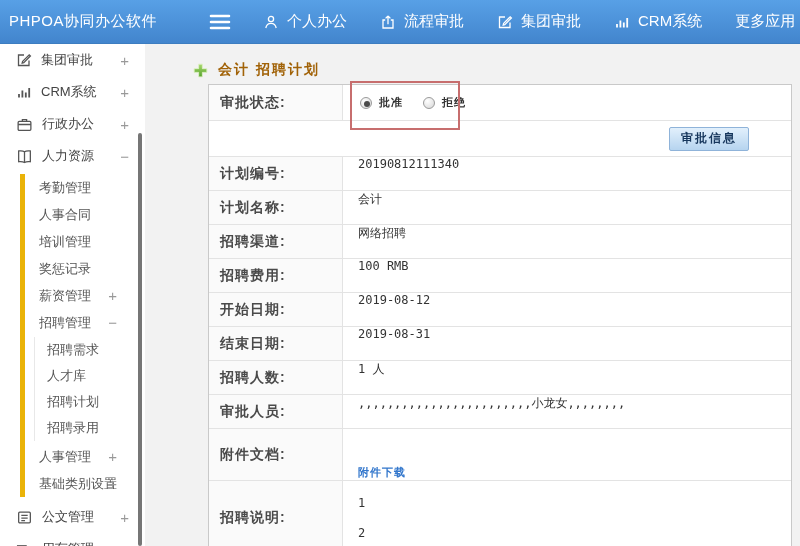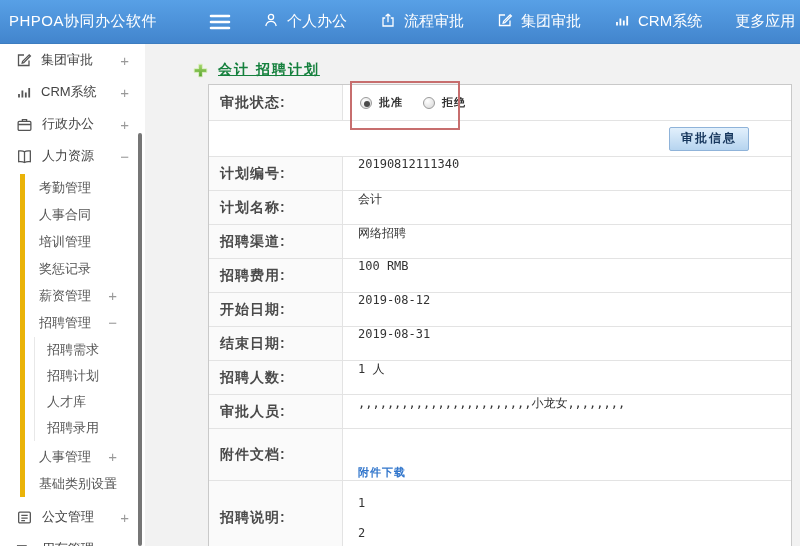--- a/index.html
+++ b/index.html
@@ -18,21 +18,21 @@
   .topbar{
     position:absolute;top:0;left:0;width:800px;height:44px;z-index:20;
     background:linear-gradient(var(--header-blue-top),var(--header-blue-bottom));
     border-bottom:1px solid #3d7dc0;
     display:flex;align-items:center;color:#fff;
   }
   .logo{font-size:15px;padding-left:9px;white-space:nowrap;letter-spacing:.5px;}
   .hamburger{margin-left:52px;display:flex;align-items:center;cursor:pointer;}
   .hamburger svg{display:block;}
   .topnav{display:flex;align-items:center;margin-left:32px;gap:33px;}
-  .nav-item{display:flex;align-items:flex-start;gap:8px;font-size:15px;cursor:pointer;white-space:nowrap;}
+  .nav-item{display:flex;align-items:center;gap:8px;font-size:15px;cursor:pointer;white-space:nowrap;}
   .nav-item .icon{display:flex;align-items:center;}
   .icon svg{display:block;}
   
   .sidebar{
     position:absolute;top:44px;left:0;width:145px;height:502px;
     background:#ffffff;overflow:hidden;z-index:10;
   }
   .sb-thumb{position:absolute;right:3px;top:89px;width:4px;height:413px;background:#767676;border-radius:2px;}
   .sb-item{display:flex;align-items:center;position:relative;color:#444;cursor:pointer;}
   .sb-item .icon{color:#555;margin-right:9px;display:flex;}
@@ -41,21 +41,21 @@
   .sub2{margin:2px 0 4px 20px;border-left:5px solid #eab308;}
   .lvl2{height:27px;padding-left:14px;font-size:13px;color:#555;}
   .lvl2 .expand{right:28px;}
   .sub3{margin:1px 0 2px 9px;border-left:1px solid #e8e8e8;}
   .lvl3{height:26px;padding-left:12px;font-size:13px;color:#555;}
   .expand{position:absolute;font-size:15px;color:#999;font-weight:300;line-height:1;}
   
   .main{position:absolute;left:145px;top:44px;width:655px;height:502px;background:#f2f2f2;overflow:hidden;}
   .title-row{display:flex;align-items:center;gap:10px;height:40px;padding:12px 0 0 48px;}
   .plus-icon{display:flex;}
-  .page-title{font-size:14px;font-weight:bold;color:#15803d;letter-spacing:2px;text-decoration:underline;}
+  .page-title{font-size:14px;font-weight:bold;color:#a16207;letter-spacing:2px;}
   .panel{position:relative;margin:0 8px 0 63px;background:#fff;border:1px solid var(--panel-border);}
   .t-row{display:flex;border-bottom:1px solid var(--row-border);min-height:34px;}
   .t-row:last-child{border-bottom:none;}
   .status-row{height:36px;min-height:36px;}
   .t-label{
     width:134px;flex:none;background:var(--label-bg);border-right:1px solid var(--row-border);
     display:flex;align-items:center;padding-left:11px;
     font-size:14px;font-weight:bold;color:#4a4a4a;letter-spacing:1px;
   }
   .t-value{
@@ -204,24 +204,24 @@
         </div>
         <div class="sb-item lvl2">
           <span>招聘管理</span>
           <span class="expand">−</span>
         </div>
         <div class="sub3">
           <div class="sb-item lvl3">
             <span>招聘需求</span>
           </div>
           <div class="sb-item lvl3">
+            <span>人才库</span>
+          </div>
+          <div class="sb-item lvl3">
             <span>招聘计划</span>
-          </div>
-          <div class="sb-item lvl3">
-            <span>人才库</span>
           </div>
           <div class="sb-item lvl3">
             <span>招聘录用</span>
           </div>
         </div>
         <div class="sb-item lvl2">
           <span>人事管理</span>
           <span class="expand">+</span>
         </div>
         <div class="sb-item lvl2">

